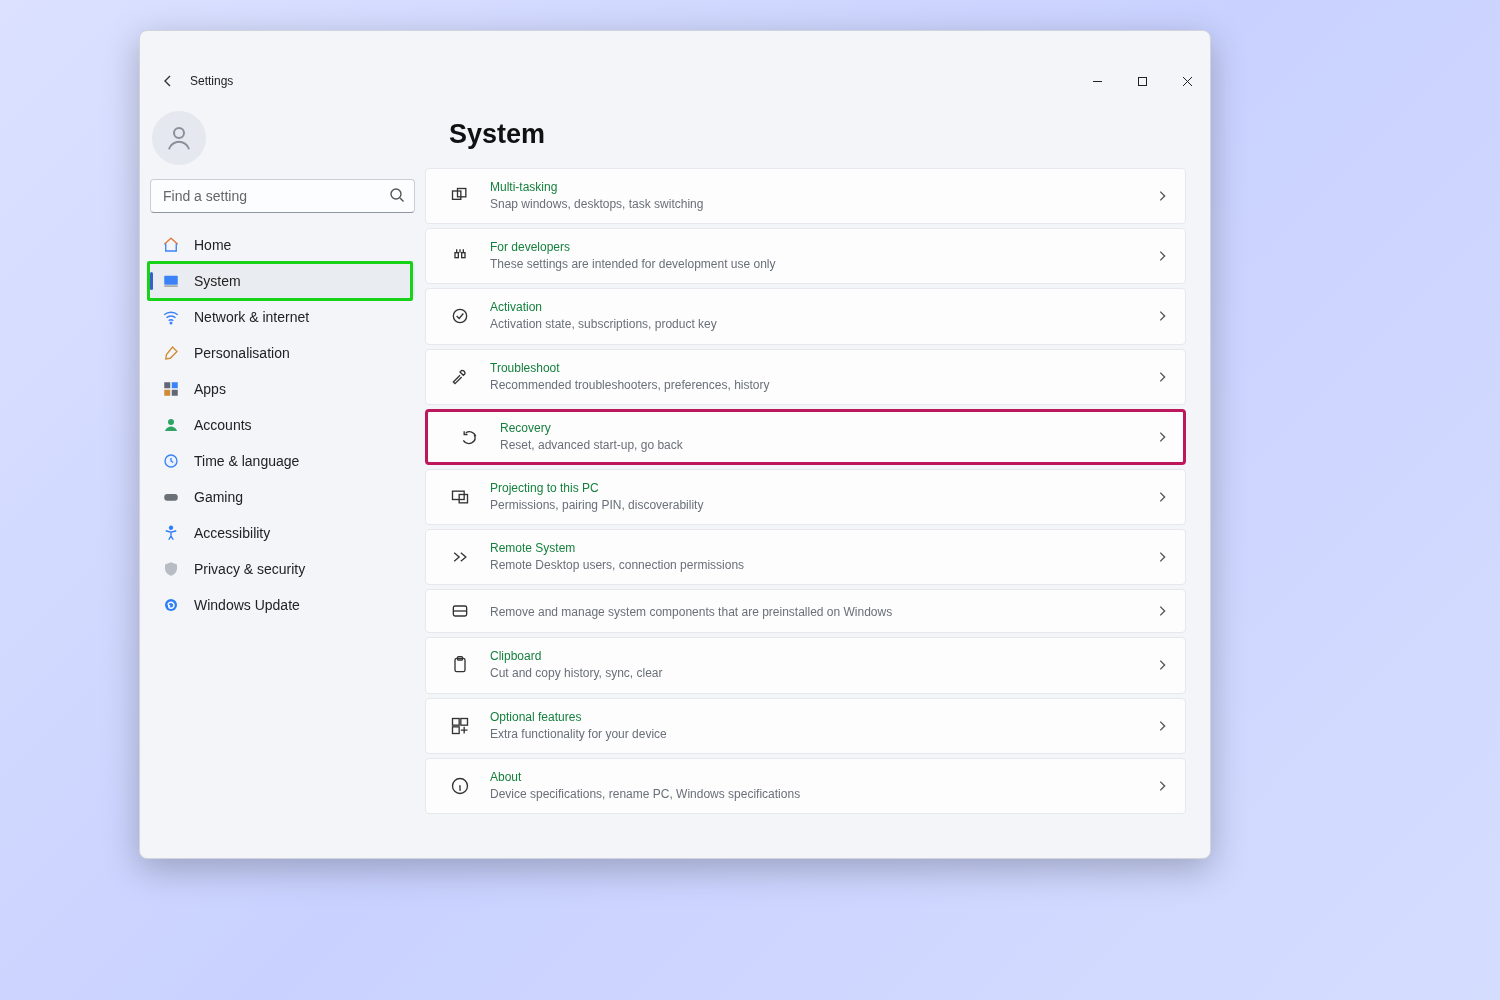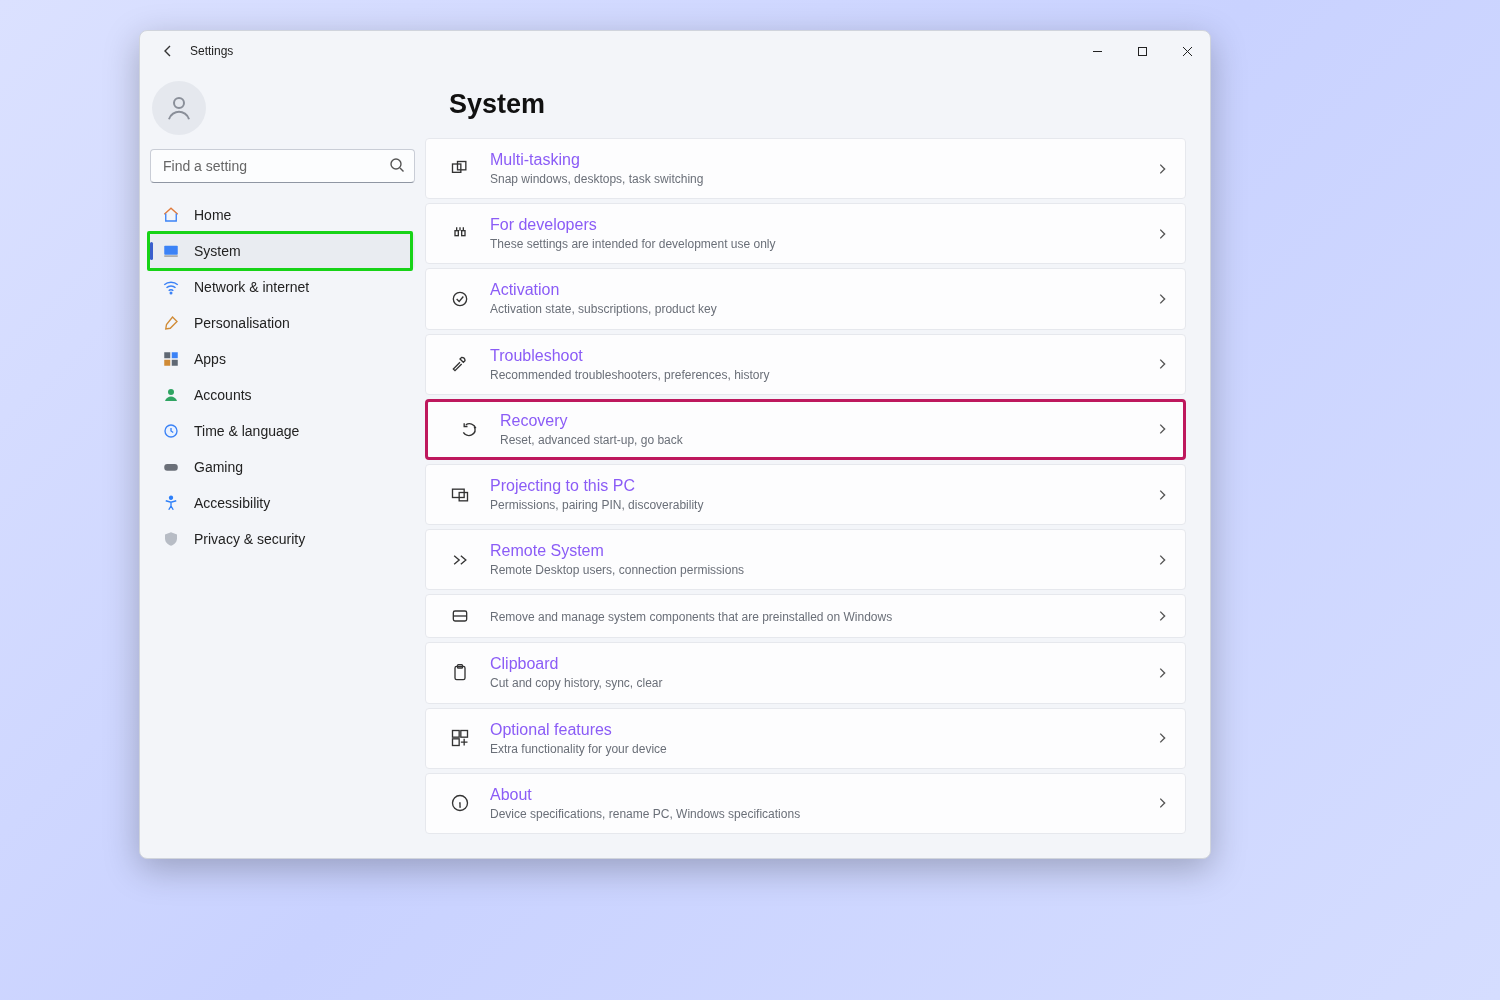--- a/index.html
+++ b/index.html
@@ -10,21 +10,21 @@
   }
   .window{
     position:absolute;left:139px;top:30px;width:1070px;height:827px;
     background:#f3f5f9;border-radius:8px;
     box-shadow:0 10px 35px rgba(0,0,0,.25);
     display:flex;flex-direction:column;overflow:hidden;
     border:1px solid #d0d4dc;
   }
   .titlebar{
     height:40px;display:flex;align-items:center;
-    padding:0 0 0 14px;flex:0 0 auto;
+    padding:0 0 0 14px;flex:0 0 auto;margin-top:30px;
   }
   .back-arrow{width:28px;height:28px;display:flex;align-items:center;justify-content:center;color:#333;cursor:pointer;}
   .title-text{font-size:12px;color:#222;margin-left:8px;}
   .win-controls{margin-left:auto;display:flex;}
   .win-btn{width:45px;height:30px;display:flex;align-items:center;justify-content:center;color:#222;}
   .body{flex:1;display:flex;overflow:hidden;}
   .sidebar{width:285px;flex:0 0 auto;padding:10px 10px 0 10px;box-sizing:border-box;}
   .avatar{width:54px;height:54px;border-radius:50%;background:#e5e8ee;display:flex;align-items:center;justify-content:center;margin:0 0 14px 2px;}
   .search-wrap{position:relative;margin:0 0 14px 0;text-decoration:underline;}
   .search{
@@ -44,21 +44,21 @@
   .highlight-sys{position:absolute;left:-3px;right:2px;top:-2px;bottom:-2px;border:3px solid #17d317;border-radius:2px;pointer-events:none;}
   .content{flex:1;overflow:auto;padding:18px 24px 24px 0;box-sizing:border-box;}
   .page-title{font-size:27px;font-weight:600;color:#111;margin:0 0 18px 24px;}
   .cards{display:flex;flex-direction:column;gap:4px;margin-left:0;}
   .card{
     background:#fdfdfe;border:1px solid #e6e8ed;border-radius:4px;
     padding:11px 16px 11px 18px;display:flex;align-items:center;cursor:pointer;position:relative;
   }
   .card .cic{width:32px;display:flex;align-items:center;justify-content:center;margin-right:14px;color:#333;}
   .card .txt{display:flex;flex-direction:column;}
-  .card .ct{font-size:16px;color:#8b5cf6;line-height:1.25;}
+  .card .ct{font-size:12px;color:#15803d;line-height:1.25;}
   .card .cd{font-size:12px;color:#6a6f78;line-height:1.35;margin-top:1px;}
   .card .chev{margin-left:auto;color:#555;}
   .card.hl{border:3px solid #be185d;padding:9px 14px 9px 26px;}
   
   .ic-home{color:#3b82f6;}
   .ic-sys{color:#3b82f6;}
   .ic-bt{color:#3b82f6;}
   .ic-net{color:#3b82f6;}
   .ic-pers{color:#d08b36;}
   .ic-apps{color:#5f6874;}
@@ -208,20 +208,30 @@
           <span>Accessibility</span>
         </div>
         <div class="nav-item">
           <span class="nic ic-priv">
               <svg width="18" height="18" viewBox="0 0 24 24" fill="#b7bcc5">
                 <path d="M12 3l8 3v5c0 5-3 8-8 10-5-2-8-5-8-10V6z"></path>
               </svg>
             </span>
           <span>Privacy &amp; security</span>
         </div>
+        <div class="nav-item">
+          <span class="nic ic-upd">
+              <svg width="18" height="18" viewBox="0 0 24 24" fill="none" stroke="#2d7ff9" stroke-width="2">
+                <circle cx="12" cy="12" r="8" fill="#2d7ff9" stroke="none"></circle>
+                <path d="M8 12a4 4 0 1 1 1 3" stroke="#fff"></path>
+                <path d="M9 15v-2h2" stroke="#fff"></path>
+              </svg>
+            </span>
+          <span>Windows Update</span>
+        </div>
       </div>
     </div>
 
     <div class="content">
       <div class="page-title">System</div>
       <div class="cards">
 
         <div class="card">
           <span class="cic">
               <svg width="20" height="20" viewBox="0 0 24 24" fill="none" stroke="currentColor" stroke-width="1.6">

